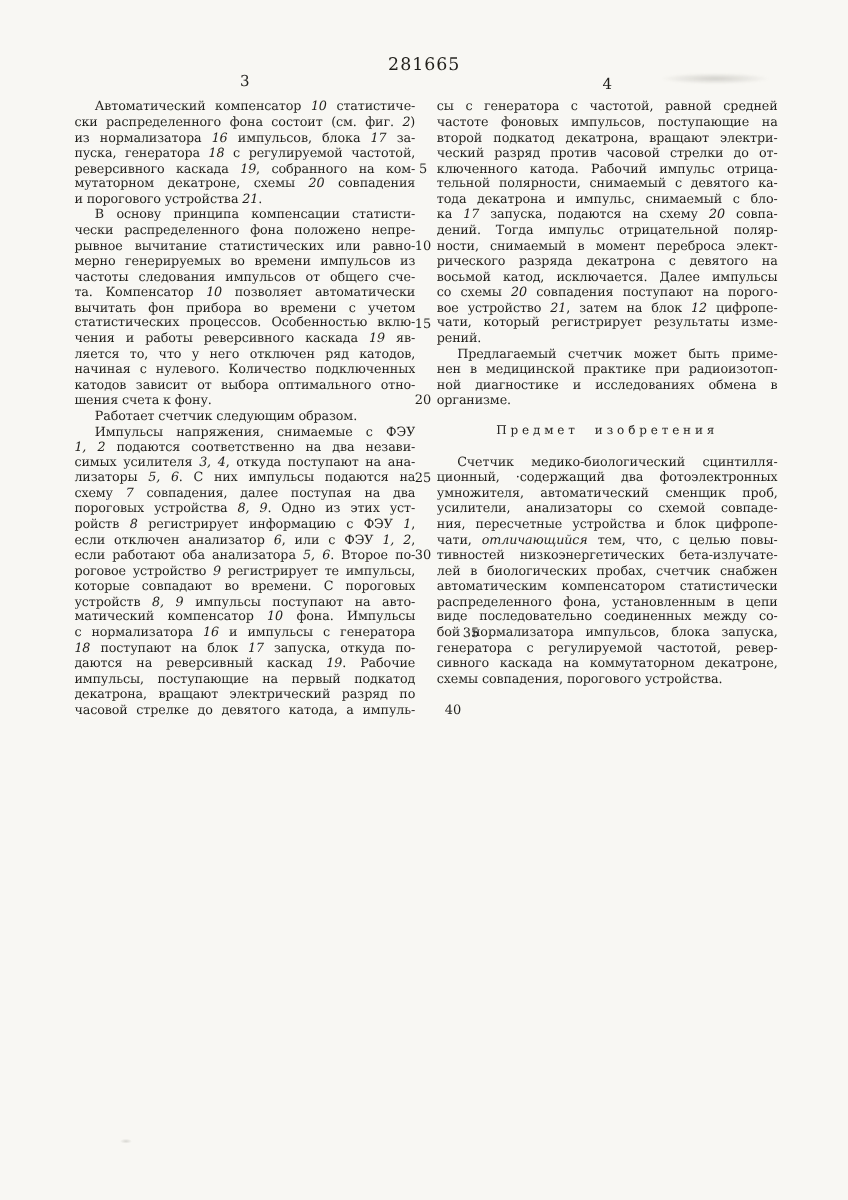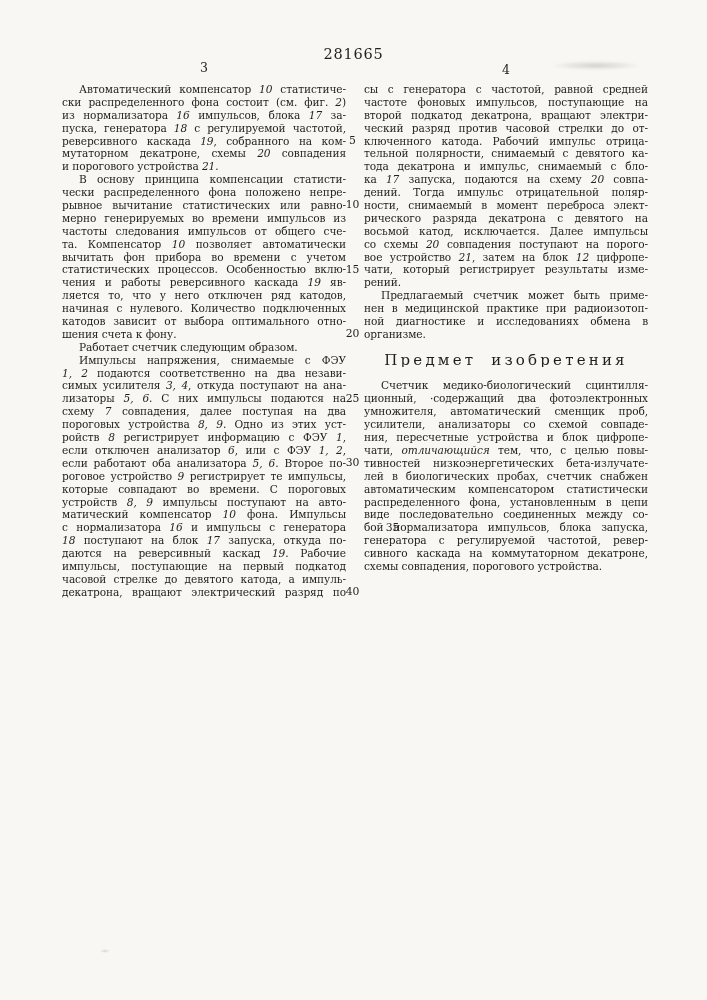--- a/index.html
+++ b/index.html
@@ -47,21 +47,21 @@
     text-align-last: justify;
   }
   .tline.ind  { text-indent: 17px; }
   .tline.end  { text-align-last: left; }
   .tline.blank { text-align-last: left; }
   .tline.heading {
     text-align: left;
     text-align-last: center;
     letter-spacing: 3.2px;
     word-spacing: 7px;
-    font-size: 15px;
+    font-size: 10px;
   }
   .tline em { font-style: italic; }
 
   .gutter {
     position: absolute;
     top: 83px; left: 341px;
     width: 23px;
     height: 520px;
     font-size: 10.8px;
     line-height: 12.9px;
@@ -127,32 +127,32 @@
       <div class="tline">если отключен анализатор <em>6</em>, или с ФЭУ <em>1, 2</em>,</div>
       <div class="tline">если работают оба анализатора <em>5, 6</em>. Второе по-</div>
       <div class="tline">роговое устройство <em>9</em> регистрирует те импульсы,</div>
       <div class="tline">которые совпадают во времени. С пороговых</div>
       <div class="tline">устройств <em>8, 9</em> импульсы поступают на авто-</div>
       <div class="tline">матический компенсатор <em>10</em> фона. Импульсы</div>
       <div class="tline">с нормализатора <em>16</em> и импульсы с генератора</div>
       <div class="tline"><em>18</em> поступают на блок <em>17</em> запуска, откуда по-</div>
       <div class="tline">даются на реверсивный каскад <em>19</em>. Рабочие</div>
       <div class="tline">импульсы, поступающие на первый подкатод</div>
+      <div class="tline">декатрона, вращают электрический разряд по</div>
       <div class="tline">часовой стрелке до девятого катода, а импуль-</div>
-      <div class="tline">декатрона, вращают электрический разряд по</div>
     </div>
   <div class="gutter" id="gutter">
       <div class="gnum" style="top: 51.6px;">5</div>
       <div class="gnum" style="top: 116.1px;">10</div>
       <div class="gnum" style="top: 180.6px;">15</div>
       <div class="gnum" style="top: 245.1px;">20</div>
       <div class="gnum" style="top: 309.6px;">25</div>
       <div class="gnum" style="top: 374.1px;">30</div>
       <div class="gnum" style="top: 438.6px; margin-left: 40px;">35</div>
-      <div class="gnum" style="top: 503.1px;">40</div>
+      <div class="gnum" style="top: 503.1px; margin-left: 25px;">40</div>
     </div>
   <div class="col right" id="col-right">
       <div class="tline">сы с генератора с частотой, равной средней</div>
       <div class="tline">частоте фоновых импульсов, поступающие на</div>
       <div class="tline">второй подкатод декатрона, вращают электри-</div>
       <div class="tline">ческий разряд против часовой стрелки до от-</div>
       <div class="tline">ключенного катода. Рабочий импульс отрица-</div>
       <div class="tline">тельной полярности, снимаемый с девятого ка-</div>
       <div class="tline">тода декатрона и импульс, снимаемый с бло-</div>
       <div class="tline">ка <em>17</em> запуска, подаются на схему <em>20</em> совпа-</div>

